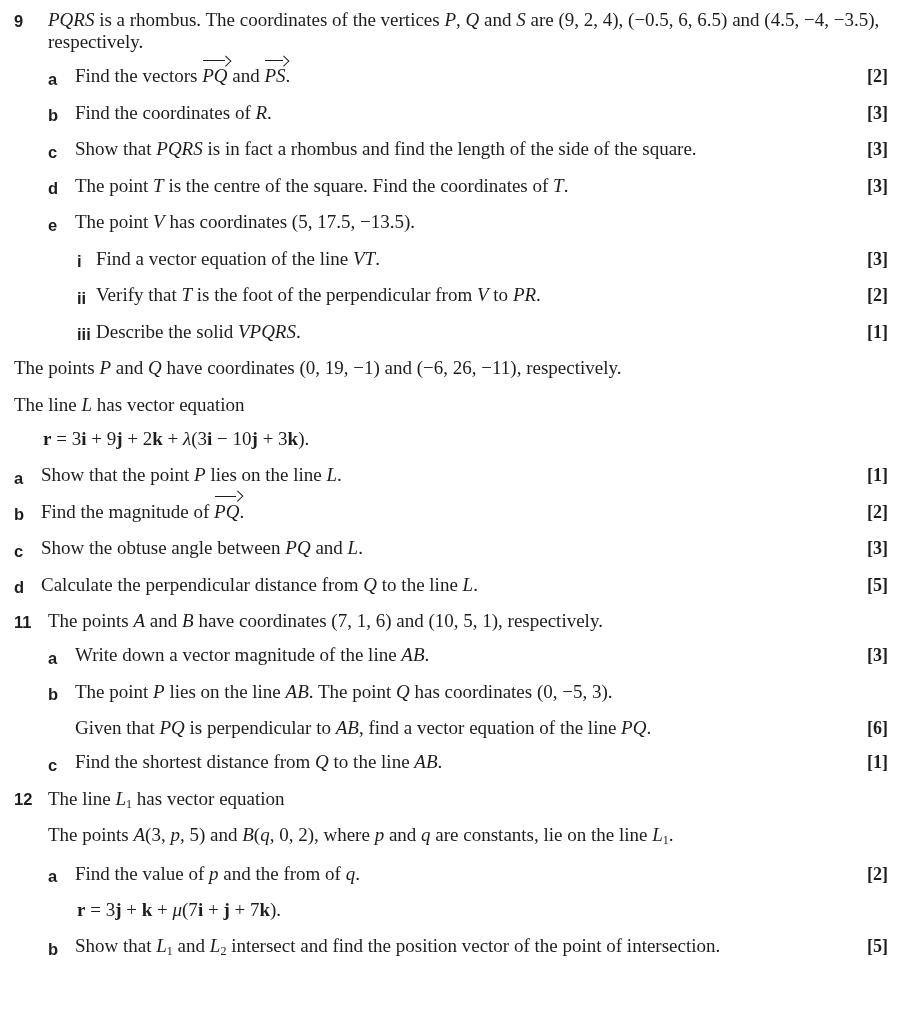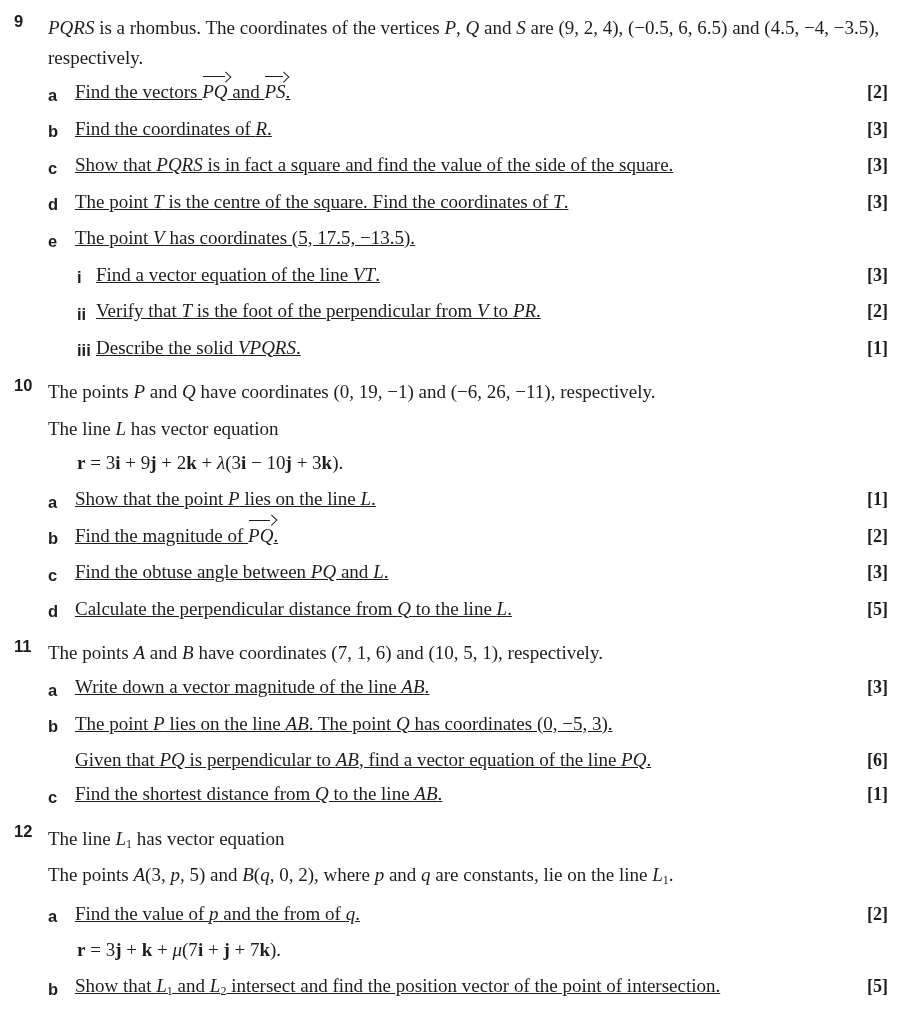--- a/index.html
+++ b/index.html
@@ -10,29 +10,29 @@
     font-family:"Liberation Serif","DejaVu Serif",serif;
     font-size:19px; color:#1d1d1d;
   }
   .q { display:flex; }
   .qnum {
     width:34px; flex-shrink:0;
     font-family:"Liberation Sans","DejaVu Sans",sans-serif;
     font-weight:bold; font-size:16.5px; padding-top:2.5px;
   }
   .qbody { flex:1; min-width:0; }
-  .para { line-height:22px; margin-bottom:12px; white-space:nowrap;margin-top:8px; }
+  .para { line-height:22px; margin-bottom:12px; white-space:nowrap; }
   .para.wrap1 { margin-bottom:0; }
   .row { display:flex; line-height:22px; margin-bottom:12px; }
   .part-label {
     width:27px; flex-shrink:0;
     font-family:"Liberation Sans","DejaVu Sans",sans-serif;
     font-weight:bold; font-size:16.5px; padding-top:2.5px;
   }
-  .part-text { flex:1; white-space:nowrap; padding-right:8px;text-decoration:underline; }
+  .part-text { flex:1; white-space:nowrap; padding-right:8px; }
   .marks { width:40px; flex-shrink:0; text-align:right; font-weight:bold; font-size:18px; }
   .sub-row { margin-left:29px; }
   .sub-row .part-label { width:19px; }
   .eq { padding-left:29px; line-height:22px; margin:4px 0 14px 0; white-space:nowrap; }
   .it { font-style:italic; }
   .bv { font-weight:bold; }
   .sb { font-size:12px; vertical-align:-3px; }
   .vec { position:relative; display:inline-block; font-style:italic; }
   .vec::before {
     content:""; position:absolute; left:1px; right:3px; top:-5px;
@@ -61,21 +61,21 @@
         <span class="part-text"><span>Find the vectors </span><span class="vec">PQ</span><span> and </span><span class="vec">PS</span><span>.</span></span>
         <span class="marks">[2]</span>
       </div>
       <div class="row">
         <span class="part-label">b</span>
         <span class="part-text"><span>Find the coordinates of </span><span class="it">R</span><span>.</span></span>
         <span class="marks">[3]</span>
       </div>
       <div class="row">
         <span class="part-label">c</span>
-        <span class="part-text"><span>Show that </span><span class="it">PQRS</span><span> is in fact a square and find the value of the side of the square.</span></span>
+        <span class="part-text"><span>Show that </span><span class="it">PQRS</span><span> is in fact a rhombus and find the length of the side of the square.</span></span>
         <span class="marks">[3]</span>
       </div>
       <div class="row">
         <span class="part-label">d</span>
         <span class="part-text"><span>The point </span><span class="it">T</span><span> is the centre of the square. Find the coordinates of </span><span class="it">T</span><span>.</span></span>
         <span class="marks">[3]</span>
       </div>
       <div class="row">
         <span class="part-label">e</span>
         <span class="part-text"><span>The point </span><span class="it">V</span><span> has coordinates (5, 17.5, −13.5).</span></span>
@@ -94,39 +94,38 @@
       </div>
       <div class="row sub-row">
         <span class="part-label">iii</span>
         <span class="part-text"><span>Describe the solid </span><span class="it">VPQRS</span><span>.</span></span>
         <span class="marks">[1]</span>
       </div>
     </div>
   </section>
 
   <section class="q">
-    <span class="qnum">10</span>
     <div class="qbody">
       <div class="para" style="margin-bottom:15px"><span>The points </span><span class="it">P</span><span> and </span><span class="it">Q</span><span> have coordinates (0, 19, −1) and (−6, 26, −11), respectively.</span></div>
       <div class="para"><span>The line </span><span class="it">L</span><span> has vector equation</span></div>
       <div class="eq"><span class="bv">r</span><span> = 3</span><span class="bv">i</span><span> + 9</span><span class="bv">j</span><span> + 2</span><span class="bv">k</span><span> + </span><span class="it">λ</span><span>(3</span><span class="bv">i</span><span> − 10</span><span class="bv">j</span><span> + 3</span><span class="bv">k</span><span>).</span></div>
 
       <div class="row">
         <span class="part-label">a</span>
         <span class="part-text"><span>Show that the point </span><span class="it">P</span><span> lies on the line </span><span class="it">L</span><span>.</span></span>
         <span class="marks">[1]</span>
       </div>
       <div class="row">
         <span class="part-label">b</span>
         <span class="part-text"><span>Find the magnitude of </span><span class="vec">PQ</span><span>.</span></span>
         <span class="marks">[2]</span>
       </div>
       <div class="row">
         <span class="part-label">c</span>
-        <span class="part-text"><span>Find the obtuse angle between </span><span class="it">PQ</span><span> and </span><span class="it">L</span><span>.</span></span>
+        <span class="part-text"><span>Show the obtuse angle between </span><span class="it">PQ</span><span> and </span><span class="it">L</span><span>.</span></span>
         <span class="marks">[3]</span>
       </div>
       <div class="row">
         <span class="part-label">d</span>
         <span class="part-text"><span>Calculate the perpendicular distance from </span><span class="it">Q</span><span> to the line </span><span class="it">L</span><span>.</span></span>
         <span class="marks">[5]</span>
       </div>
     </div>
   </section>
 

